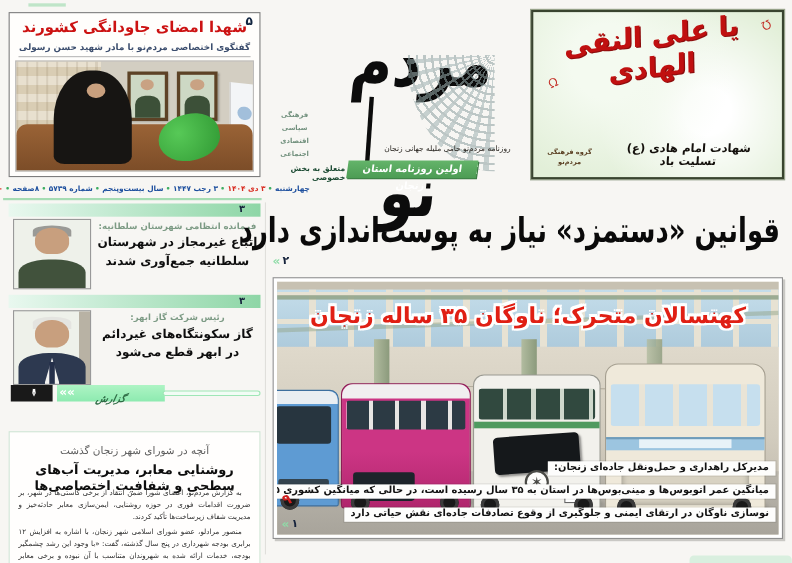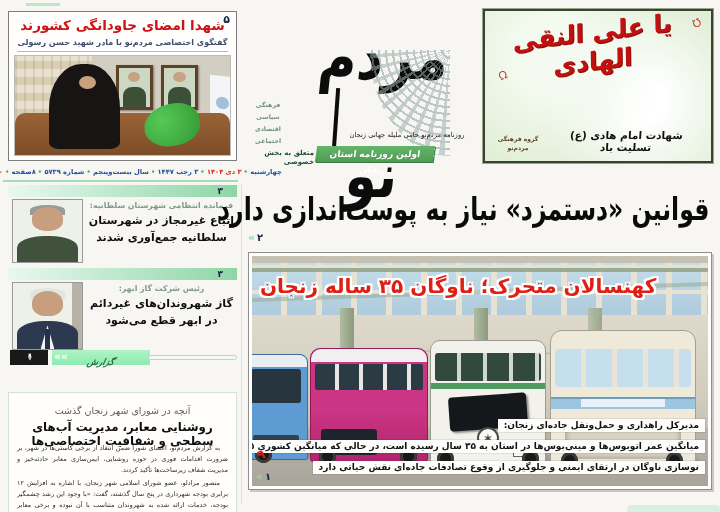--- a/index.html
+++ b/index.html
@@ -195,21 +195,21 @@
     background:repeating-linear-gradient(90deg,#c6dfee 0 26px, #e9e4d6 26px 31px); border-radius:3px; }
   .bus-big .stripe { position:absolute; top:66px; left:0; right:0; height:12px; background:#9cc5e0;
     border-top:2px solid #6f9cba; }
   .bus-big .textband { position:absolute; top:68px; left:30px; right:30px; height:8px; background:#e8f2f8;
     color:#4a6a84; font-size:5px; text-align:center; line-height:8px; font-weight:bold; }
   .bus-big .lower { position:absolute; bottom:6px; left:14px; right:14px; height:34px; background:#d8d2c2;
     border-radius:3px; box-shadow:inset 0 0 6px rgba(0,0,0,.35); }
   .bus-big .w1 { left:10px; } .bus-big .w2 { right:12px; }
 
   .bus-title { position:absolute; left:8px; right:8px; top:18px; color:#e01f14; font-size:20px;
-    font-weight:bold; text-align:left; white-space:nowrap;
+    font-weight:bold; text-align:center; white-space:nowrap;
     text-shadow:-2px -2px 0 #fff, 2px -2px 0 #fff, -2px 2px 0 #fff, 2px 2px 0 #fff, 0 2px 0 #fff, 0 -2px 0 #fff, 2px 0 0 #fff, -2px 0 0 #fff; }
   .cap { position:absolute; background:#fdfdfc; padding:1px 6px 2px; font-weight:bold; color:#121212;
     white-space:nowrap; font-size:9px; box-shadow:0 0 0 1px rgba(0,0,0,.08); }
   .cap-k { right:3px; bottom:54px; }
   .cap-1 { right:3px; bottom:33px; }
   .cap-2 { right:3px; bottom:12px; }
   .red-mark { position:absolute; left:5px; bottom:24px; color:#cf1f1f; font-size:13px; font-weight:bold;
     transform:rotate(-18deg); }
   .photo-ref { left:4px; bottom:3px; }
 
@@ -309,21 +309,21 @@
     <div class="side-photo">
       <div class="door-strip"></div>
       <div class="p-hair" style="background:#e4e4e0;"></div>
       <div class="p-head"></div>
       <div class="p-body suit"></div>
       <div class="p-shirt"></div>
       <div class="p-tie"></div>
     </div>
     <div class="side-text">
       <div class="side-kicker">رئیس شرکت گاز ابهر:</div>
-      <div class="side-headline">گاز شهروندان‌های غیردائم در ابهر قطع می‌شود</div>
+      <div class="side-headline">گاز سکونتگاه‌های غیردائم در ابهر قطع می‌شود</div>
     </div>
   </div>
 
   <div class="report-header">
     <div class="pen-box"><span>✒</span></div>
     <div class="ribbon">
       <span class="word">گزارش</span>
       <span class="chev">»»</span>
     </div>
     <div class="hdr-tail"></div>

